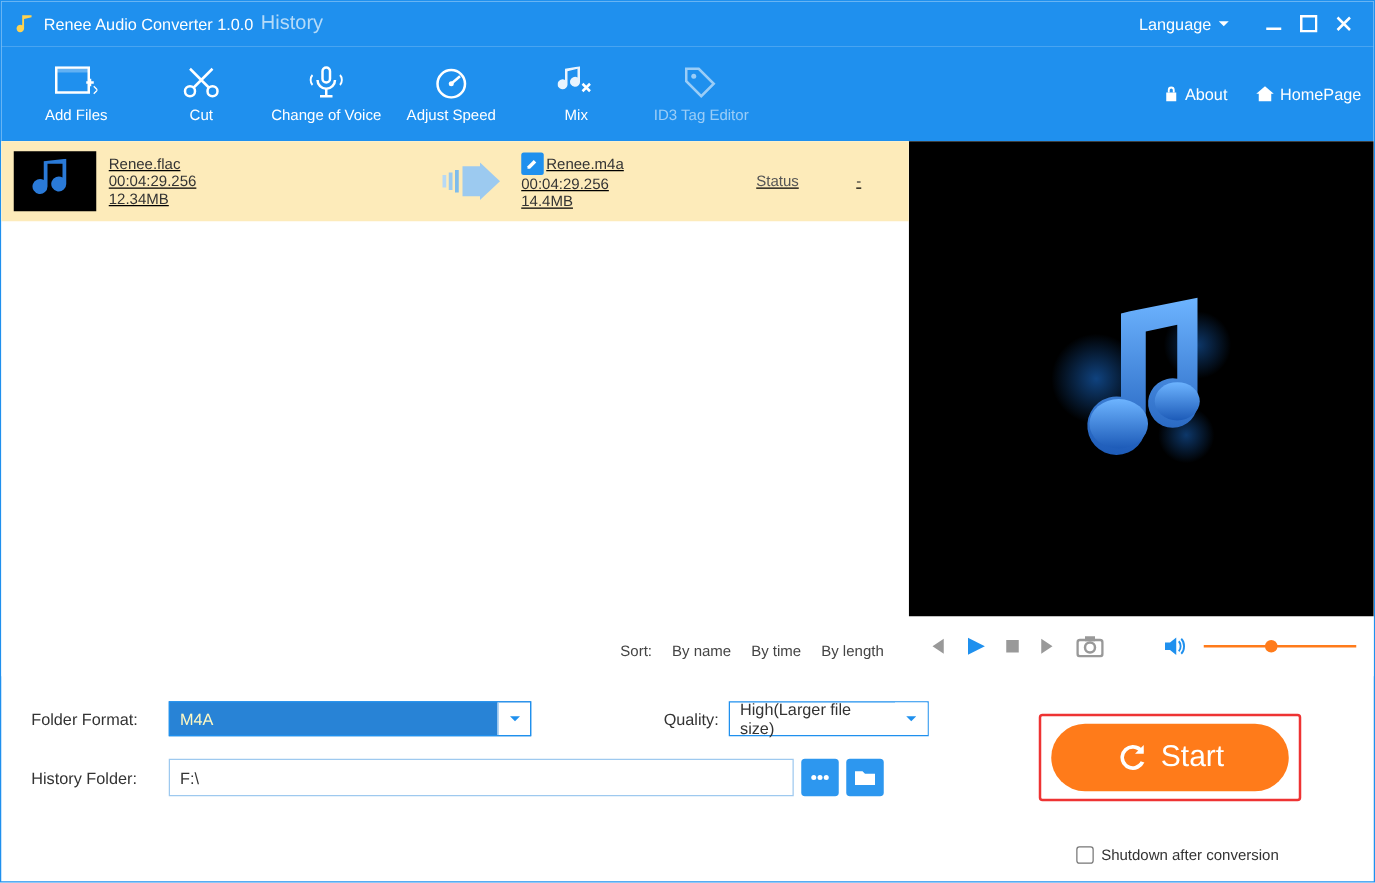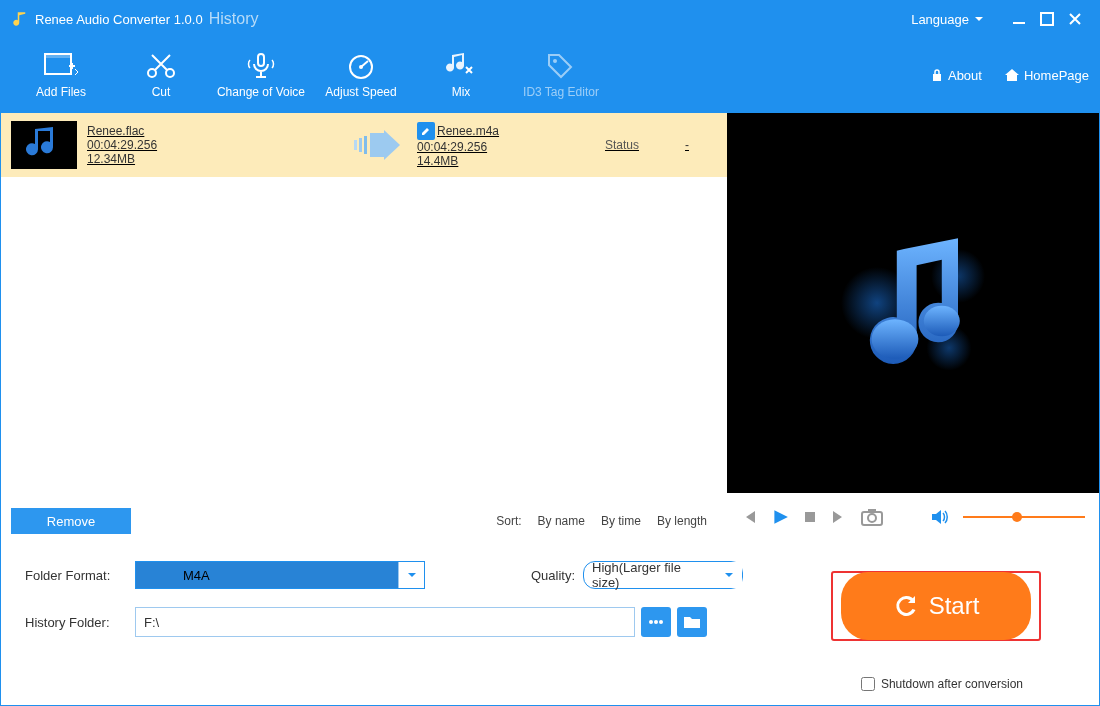--- a/index.html
+++ b/index.html
@@ -45,29 +45,29 @@
 .picon { cursor:pointer; color:#999; }
 .picon.play { color:#1f90ee; }
 .vol-track { flex:1; display:flex; align-items:center; }
 .vol-line { height:2px; background:#ff7b1a; flex:1; position:relative; }
 .vol-handle { position:absolute; top:-4px; left:40%; width:10px; height:10px; border-radius:50%; background:#ff7b1a; }
 
 .footer { height: 164px; padding: 20px 24px 10px; position: relative; font-size:13px; color:#333; }
 .field { display:flex; align-items:center; margin-bottom:18px; }
 .field label { width:110px; }
 .combo { height:28px; border:1px solid #1f90ee; display:flex; align-items:center; }
-.combo.sel { width:290px; background:#2883d6; color:#000000;padding-left:39px; }
+.combo.sel { width:290px; background:#2883d6; color:#fef9c3; }
 .combo .val { flex:1; padding:0 8px; }
 .combo .dd { width:26px; height:100%; background:#fff; color:#1f90ee; display:flex; align-items:center; justify-content:center; border-left:1px solid #9ec9ef; cursor:pointer; }
 .qlabel { width:60px; text-align:right; margin-right:8px; margin-left:40px; }
-.combo.q { width:160px; background:#fff; color:#333;border-radius:12px; }
+.combo.q { width:160px; background:#fff; color:#333; }
 .pathbox { width:500px; height:30px; border:1px solid #9ec9ef; background:#fff; padding:0 8px; display:flex; align-items:center; }
 .sq { width:30px; height:30px; background:#2d97ef; color:#fff; display:flex; align-items:center; justify-content:center; margin-left:6px; cursor:pointer; border-radius:3px; }
 .start-wrap { position:absolute; right:58px; top:30px; width:210px; height:70px; border:2px solid #e33; border-radius:3px; display:flex; align-items:center; justify-content:center; }
-.start-btn { width:190px; height:68px; background:#ff7b1a; border:none; border-radius:27px; color:#fff; font-size:24px; font-weight:500; display:flex; align-items:center; justify-content:center; gap:10px; cursor:pointer; }
+.start-btn { width:190px; height:54px; background:#ff7b1a; border:none; border-radius:27px; color:#fff; font-size:24px; font-weight:500; display:flex; align-items:center; justify-content:center; gap:10px; cursor:pointer; }
 .shutdown { position:absolute; right:76px; bottom:14px; display:flex; align-items:center; gap:6px; font-size:12px; }
 .shutdown input { width:14px; height:14px; }
 
 svg { display:block; }
 </style>
 </head>
 <body>
 
 <div class="titlebar">
   <svg class="logo" viewBox="0 0 24 24">
@@ -209,21 +209,20 @@
           <span>Renee.m4a</span>
         </div>
         <div>00:04:29.256</div>
         <div>14.4MB</div>
       </div>
       <div class="statuslbl">Status</div>
       <div class="statusval">-</div>
     </div>
 
     <div class="bottombar">
-      <button class="btn-flat">Remove</button>
       <div class="sorts">
         <span style="cursor:default;">Sort:</span>
         <span>By name</span>
         <span>By time</span>
         <span>By length</span>
       </div>
     </div>
   </div>
 
   <div class="preview">

